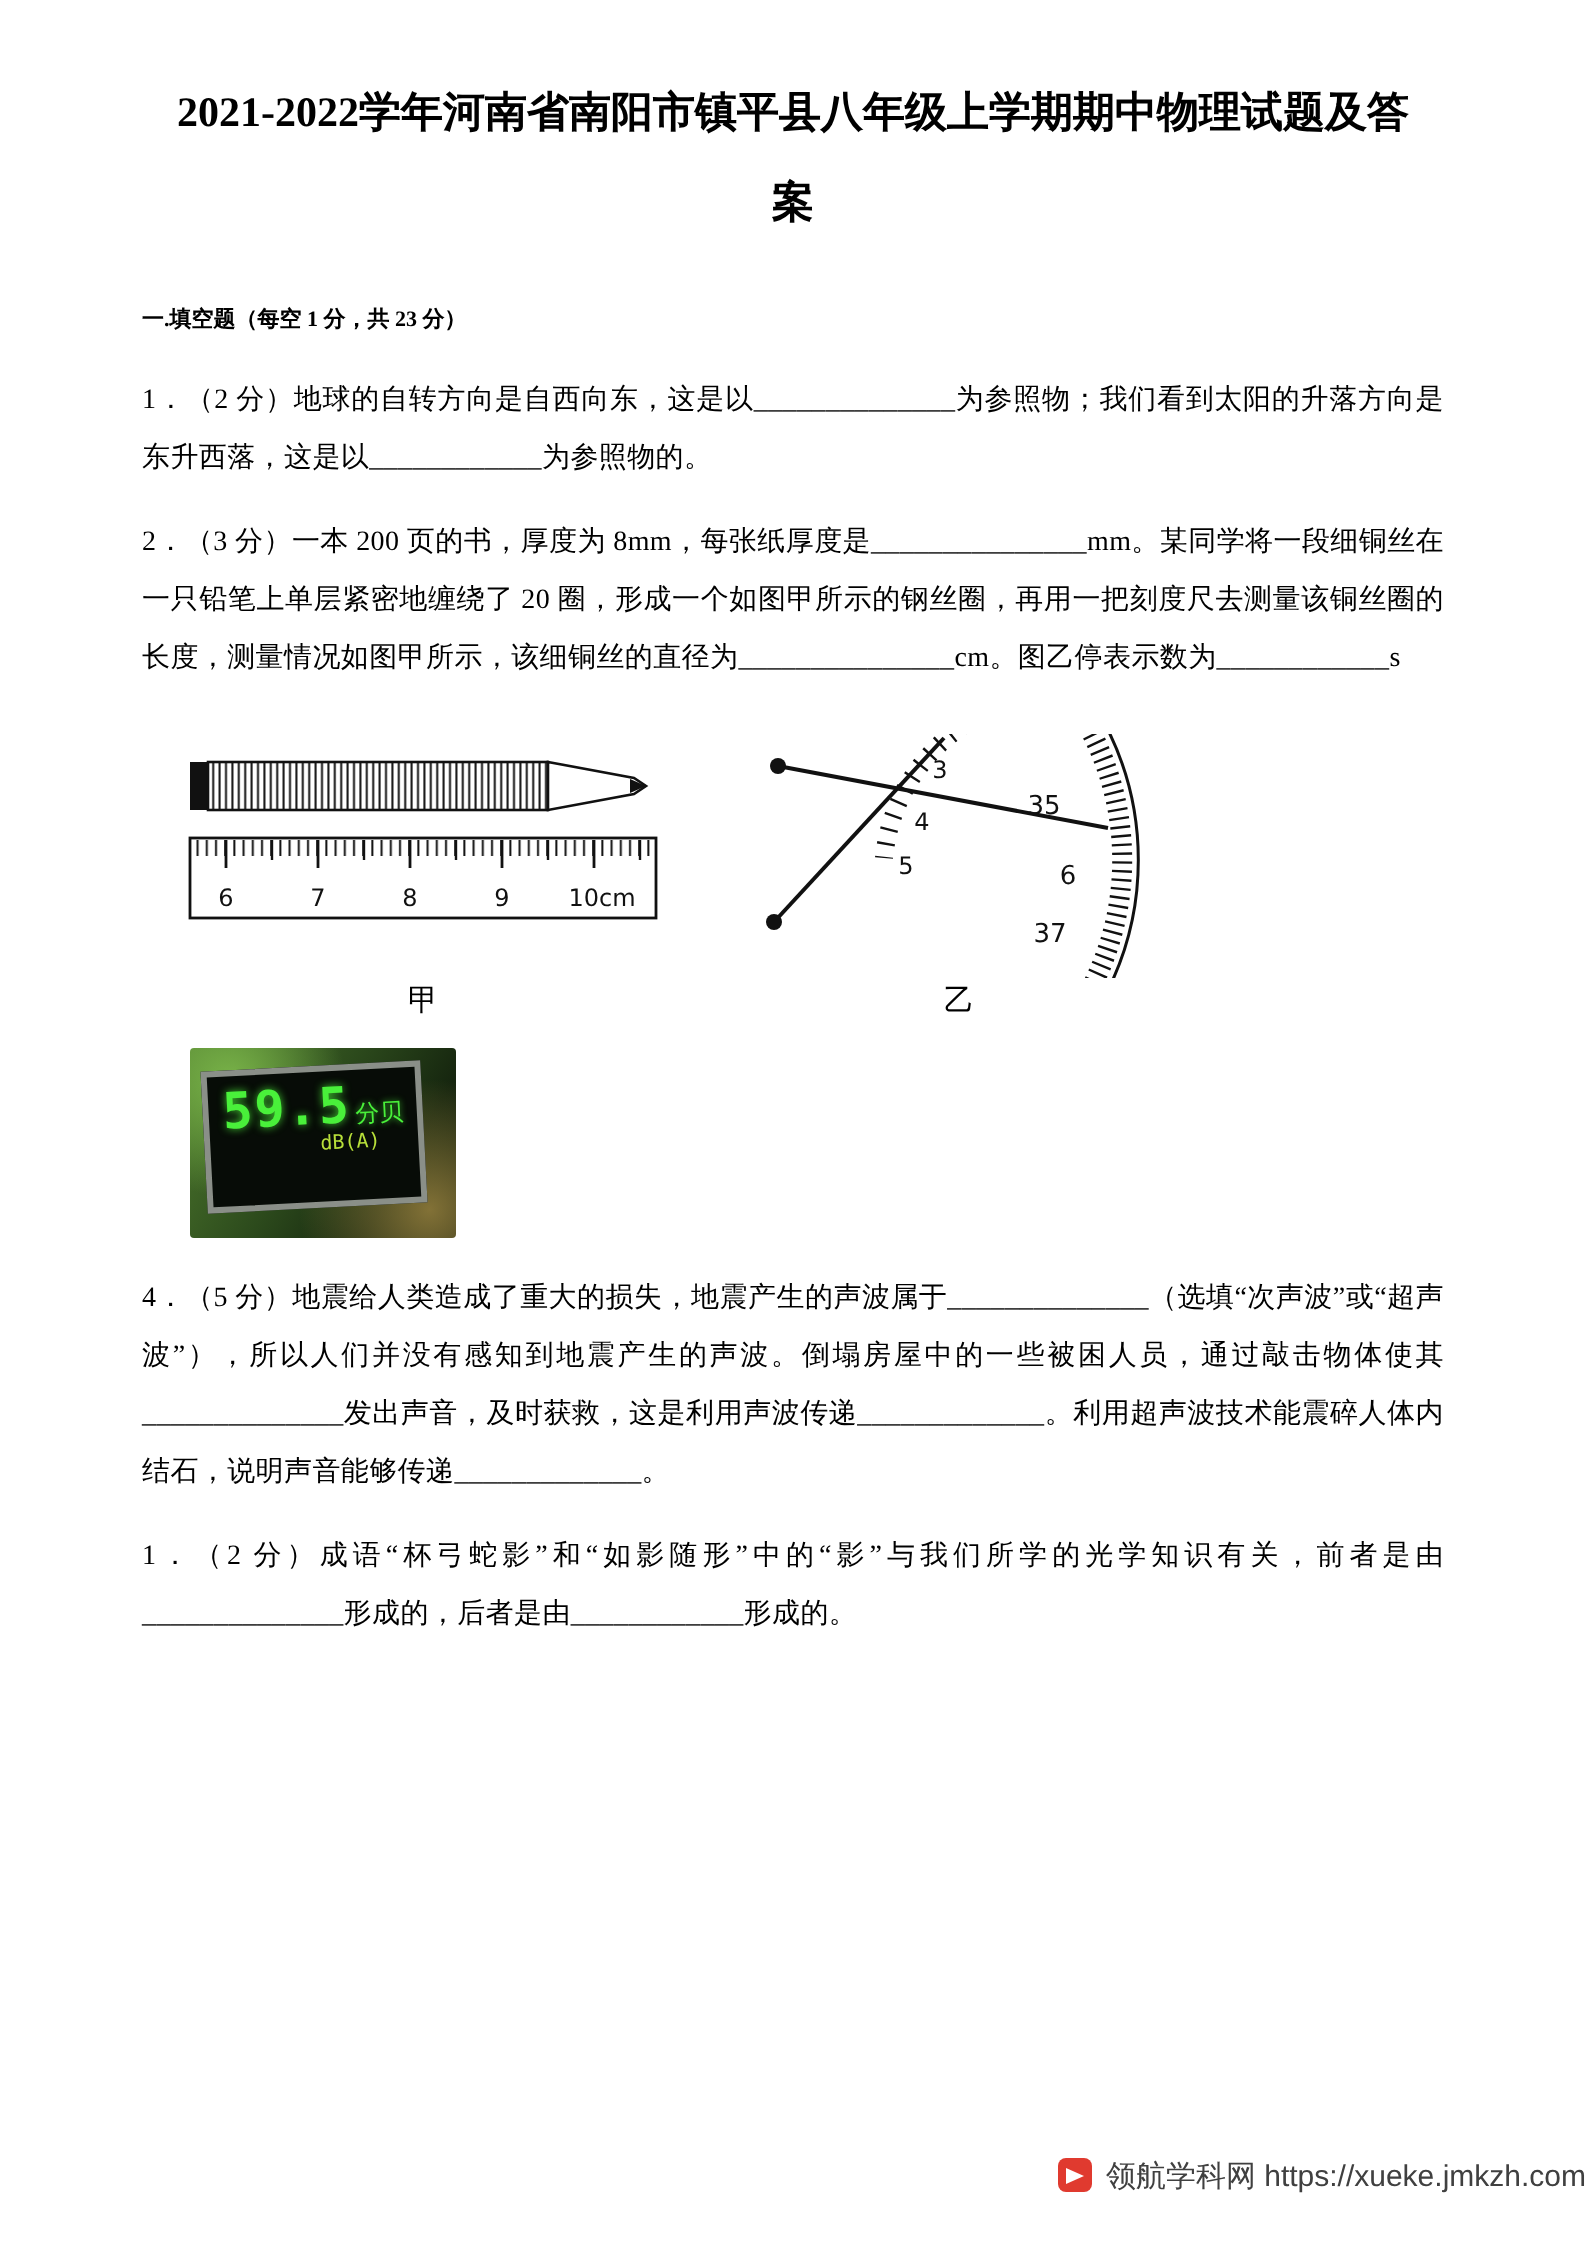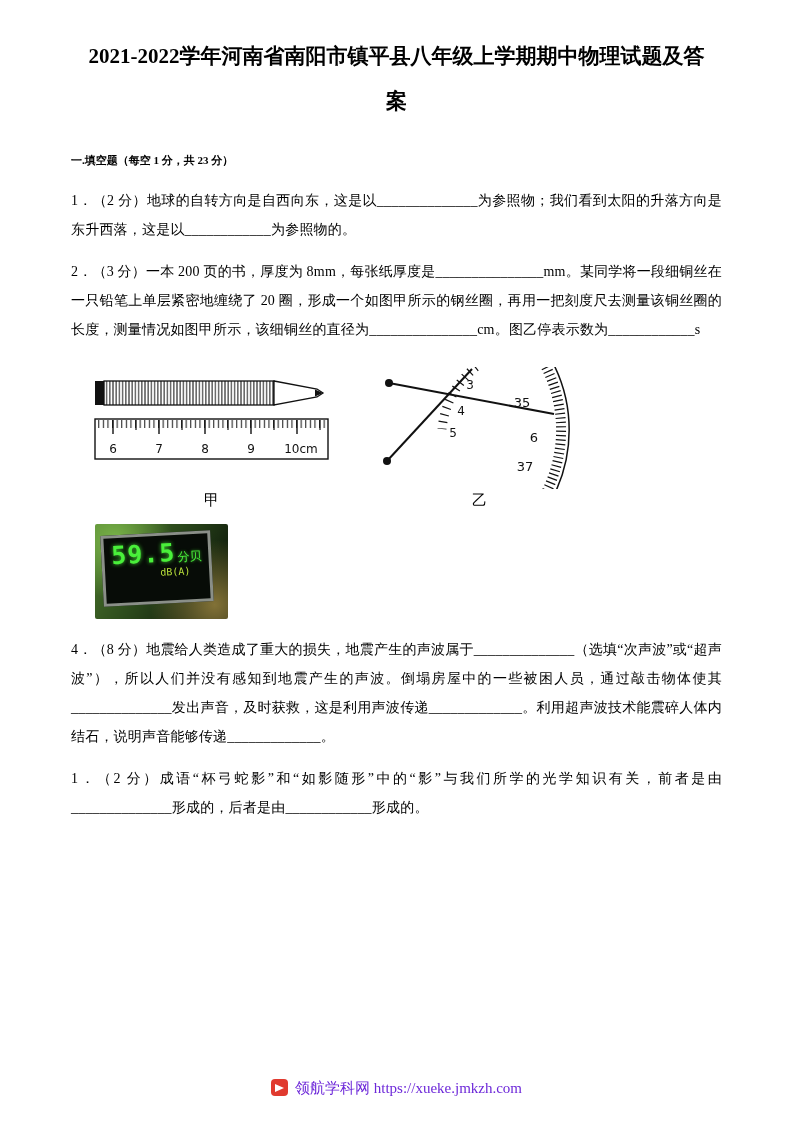--- a/index.html
+++ b/index.html
@@ -45,22 +45,22 @@
     font-size:25px; color:#49f03a; text-shadow:0 0 4px rgba(80,255,60,.8); letter-spacing:1px;
   }
   .noise-cn { font-size:12px; color:#49f03a; text-shadow:0 0 3px rgba(80,255,60,.8); margin-left:2px; }
   .noise-unit {
     font-family:"DejaVu Sans Mono","DejaVu Sans",monospace;
     font-size:10px; color:#b8e03a; margin-left:48px; margin-top:-1px;
   }
 
   
   .footer {
-    position:absolute; left:0; right:0; bottom:24px; text-align:center;
-    color:#6d28d9; font-size:15px; font-family:Liberation Serif, serif;
+    position:absolute; left:0; right:0; bottom:24px; text-align:right;
+    color:#404040; font-size:15px; font-family:Liberation Sans, sans-serif;
   }
   .footer-logo {
     display:inline-block; width:17px; height:17px; background:#e03a2f; border-radius:4px;
     vertical-align:-3px; margin-right:7px; position:relative;
   }
   .footer-logo::after {
     content:""; position:absolute; left:4px; top:5px; width:0; height:0;
     border-left:9px solid #ffffff; border-top:4px solid transparent; border-bottom:4px solid transparent;
   }
 </style>
@@ -158,21 +158,21 @@
     <div class="noise-photo">
       <div class="noise-panel">
         <div class="noise-line1">
           <span class="noise-value">59.5</span><span class="noise-cn">分贝</span>
         </div>
         <div class="noise-unit">dB(A)</div>
       </div>
     </div>
   </figure>
 
-  <p class="question">4．（8 分）地震给人类造成了重大的损失，地震产生的声波属于______________（选填“次声波”或“超声波”），所以人们并没有感知到地震产生的声波。倒塌房屋中的一些被困人员，通过敲击物体使其______________发出声音，及时获救，这是利用声波传递_____________。利用超声波技术能震碎人体内结石，说明声音能够传递_____________。</p>
+  <p class="question">4．（5 分）地震给人类造成了重大的损失，地震产生的声波属于______________（选填“次声波”或“超声波”），所以人们并没有感知到地震产生的声波。倒塌房屋中的一些被困人员，通过敲击物体使其______________发出声音，及时获救，这是利用声波传递_____________。利用超声波技术能震碎人体内结石，说明声音能够传递_____________。</p>
 
   <p class="question">1．（2 分）成语“杯弓蛇影”和“如影随形”中的“影”与我们所学的光学知识有关，前者是由______________形成的，后者是由____________形成的。</p>
 
 </div>
 
 <div class="footer">
   <span class="footer-logo"></span><span class="footer-text">领航学科网 https://xueke.jmkzh.com</span>
 </div>
 
 </body></html>

